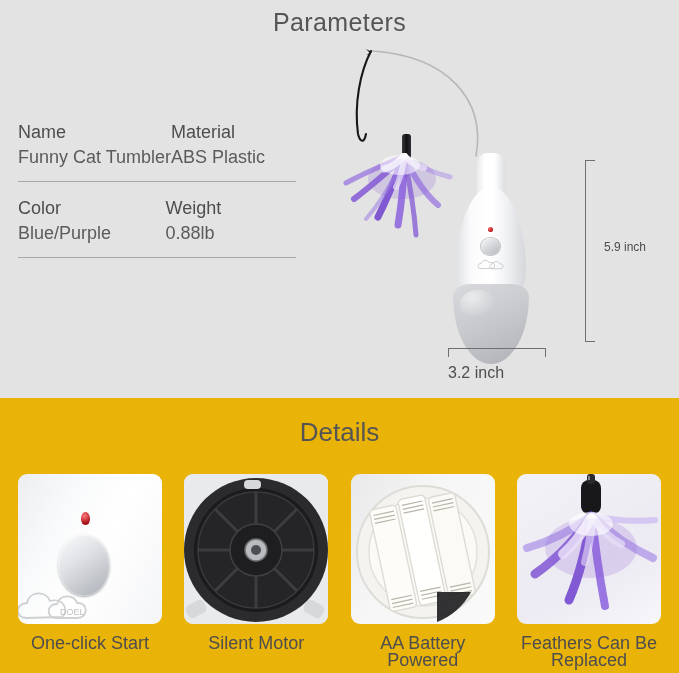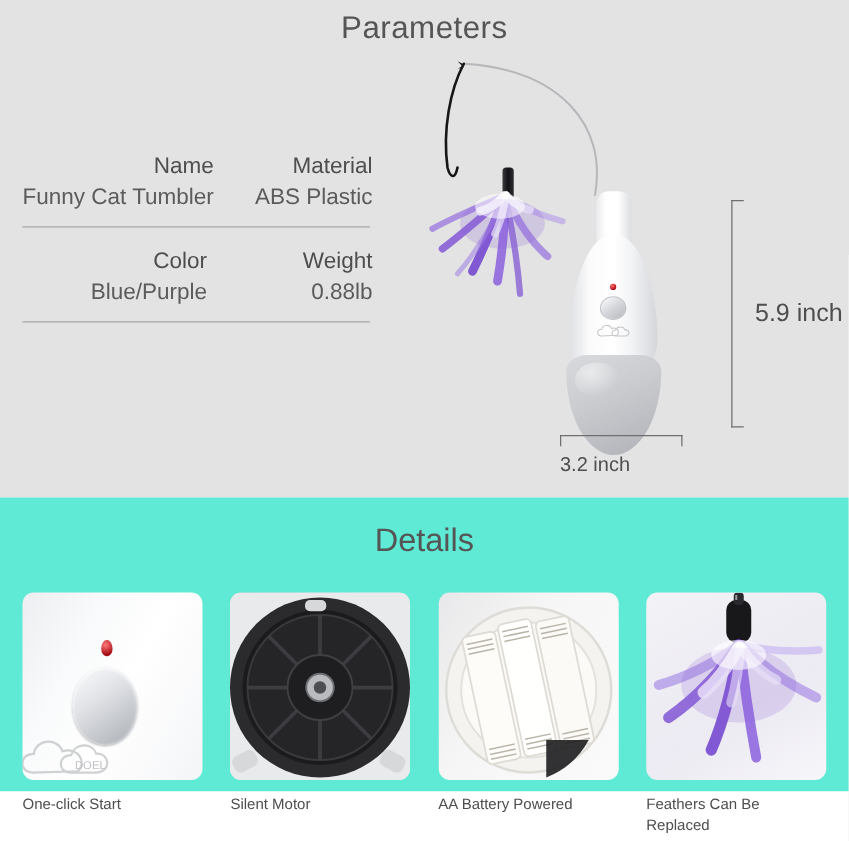--- a/index.html
+++ b/index.html
@@ -21,21 +21,21 @@
   .params-title{
     position:absolute; left:0; top:8px; width:679px;
     text-align:center;
     font-size:25px; font-weight:400; color:#555555;
     letter-spacing:.4px;
   }
   .spec-table{
     position:absolute; left:18px; top:120px; width:280px;
   }
   .spec-row{ position:relative; }
-  .spec-cols{ display:flex;text-align:right; }
+  .spec-cols{ display:flex; }
   .spec-cell{ }
   .spec-cell.c1{ width:195px; }
   .spec-cell.c2{ width:175px; }
   .spec-cell.wide{ width:370px; }
   .spec-label{
     font-size:18px; color:#4e4e4e; font-weight:400;
     line-height:24px; white-space:nowrap;
   }
   .spec-value{
     font-size:18px; color:#5b5b5b; font-weight:400;
@@ -103,54 +103,54 @@
   
   .dim{ position:absolute; }
   .dim-v{
     left:585px; top:160px; width:10px; height:182px;
     border-left:1.4px solid #6f6f6f;
     border-top:1.4px solid #6f6f6f;
     border-bottom:1.4px solid #6f6f6f;
   }
   .dim-v-label{
     position:absolute; left:604px; top:240px;
-    font-size:20px; color:#4e4e4e; white-space:nowrap;
+    font-size:12px; color:#4e4e4e; white-space:nowrap;
   }
   .dim-h{
     left:448px; top:348px; width:98px; height:9px;
     border-top:1.4px solid #6f6f6f;
     border-left:1.4px solid #6f6f6f;
     border-right:1.4px solid #6f6f6f;
   }
   .dim-h-label{
     position:absolute; left:448px; top:364px; width:98px;
     text-align:left; font-size:16px; color:#4e4e4e; white-space:nowrap;
   }
 
   
   .details-section{
-    position:absolute; left:0; top:398px; width:679px; height:235px;
-    background:#5eead4;
+    position:absolute; left:0; top:398px; width:679px; height:275px;
+    background:#eab308;
   }
   .details-title{
     position:absolute; left:0; top:19px; width:679px;
     text-align:center; font-size:26px; color:#555555; font-weight:400;
   }
   .cards{
     position:absolute; left:18px; top:76px; width:643px;
     display:flex; justify-content:space-between;
   }
   .card{ width:144px; }
   .thumb{
     width:144px; height:150px; border-radius:9px; overflow:hidden;
     position:relative; background:#f2f2f4;
   }
   .caption{
-    margin-top:11px; text-align:left;
-    font-size:12px; color:#4e4e4e; line-height:17px;
+    margin-top:11px; text-align:center;
+    font-size:18px; color:#4e4e4e; line-height:17px;
   }
 
   
   .t1{ background:linear-gradient(118deg,#eceef1 0%,#f9fafb 30%,#ffffff 55%,#f4f5f7 100%); }
   .t1 .t-led{
     position:absolute; left:63px; top:38px; width:9px; height:13px;
     background:radial-gradient(circle at 38% 30%,#ff7878,#a50d16 72%);
     border-radius:50% 50% 45% 45%;
   }
   .t1 .t-btn{

